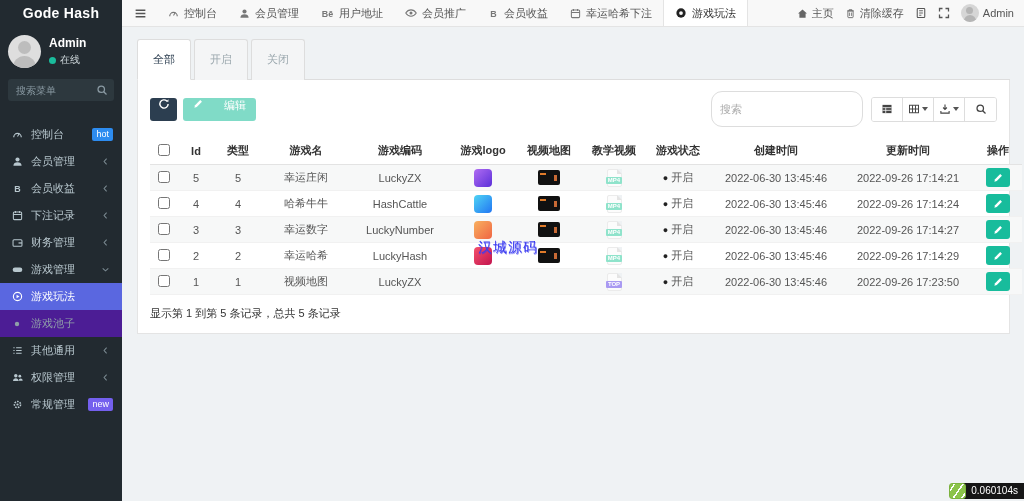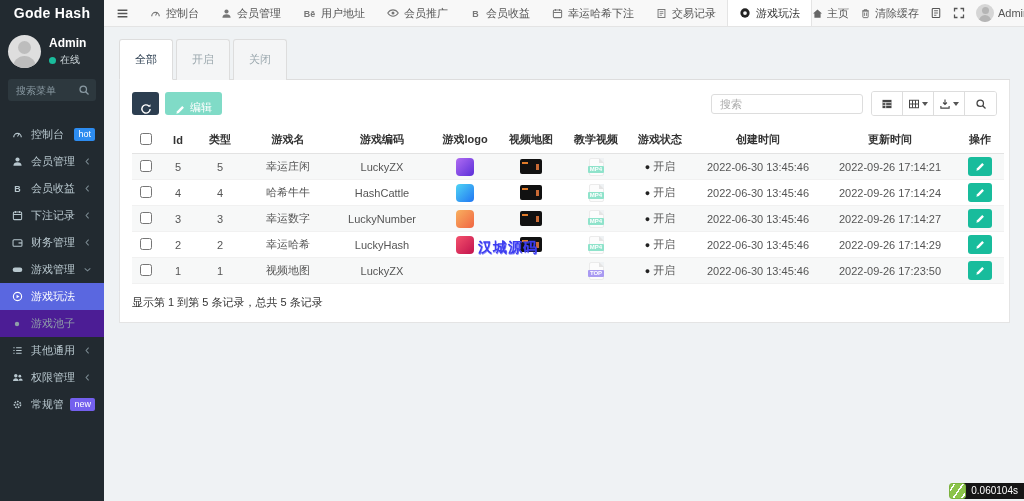--- a/index.html
+++ b/index.html
@@ -1,21 +1,21 @@
 <!DOCTYPE html>
 <html><head>
 <meta charset="utf-8">
 <style>
   *{margin:0;padding:0;box-sizing:border-box}
   html,body{width:1024px;height:501px;overflow:hidden}
   body{font-family:"Liberation Sans","DejaVu Sans",sans-serif;font-size:12px;color:#555}
   #app{width:1024px;height:501px;display:flex;background:#eff2f4;position:relative;overflow:hidden}
 
   
-  .sidebar{width:104px;flex-shrink:0;background:#222a30;color:#b8c7ce;display:flex;flex-direction:column;font-size:11px}
+  .sidebar{width:122px;flex-shrink:0;background:#222a30;color:#b8c7ce;display:flex;flex-direction:column;font-size:11px}
   .logo{height:27px;line-height:27px;text-align:center;color:#fff;font-size:14px;font-weight:bold;letter-spacing:.3px}
   .userpanel{display:flex;align-items:center;gap:8px;padding:8px 8px 6px 8px}
   .avatar{width:33px;height:33px;border-radius:50%;background:#dedede;position:relative;overflow:hidden;flex-shrink:0}
   .avatar::before{content:"";position:absolute;width:13px;height:13px;border-radius:50%;background:#bdbdbd;left:10px;top:6px}
   .avatar::after{content:"";position:absolute;width:23px;height:13px;border-radius:12px 12px 0 0;background:#bdbdbd;left:5px;top:21px}
   .uname{color:#fff;font-weight:bold;font-size:12px;margin-bottom:3px}
   .ustatus{font-size:10px;color:#cfd8dc;display:flex;align-items:center;gap:4px}
   .odot{width:7px;height:7px;background:#1abc9c;border-radius:50%}
   .msearch{margin:5px 8px 20px;position:relative}
   .msearch input{width:100%;height:22px;background:#2d383e;border:none;border-radius:3px;color:#cfd8dc;font-size:10px;padding:0 22px 0 8px;outline:none}
@@ -46,25 +46,25 @@
   .avatar-sm::before{content:"";position:absolute;width:7px;height:7px;border-radius:50%;background:#b5b5b5;left:5.5px;top:3px}
   .avatar-sm::after{content:"";position:absolute;width:12px;height:7px;border-radius:6px 6px 0 0;background:#b5b5b5;left:3px;top:11px}
 
   
   .content{flex:1;padding:12px 14px 0 15px;position:relative;min-height:0}
   .tabstrip{display:flex;border-bottom:1px solid #ddd}
   .ptab{font-size:11px;padding:12px 15px;border:1px solid #ddd;border-bottom:none;margin-right:3px;border-radius:3px 3px 0 0;color:#9aa7ad;background:#f4f5f6;cursor:pointer;margin-bottom:-1px}
   .ptab.active{background:#fff;color:#2c3e50;border-bottom:1px solid #fff}
   .card{background:#fff;border:1px solid #e4e4e4;border-top:none;padding:11px 12px 12px}
   .toolbar{display:flex;align-items:center;margin-bottom:10px}
-  .btn{display:inline-flex;align-items:flex-end;justify-content:center;border:none;border-radius:3px;cursor:pointer;font-size:11px;gap:4px}
+  .btn{display:inline-flex;align-items:flex-start;justify-content:center;border:none;border-radius:3px;cursor:pointer;font-size:11px;gap:20px}
   .btn-refresh{width:27px;height:23px;background:#2c3e50;color:#fff}
   .btn-edit{height:23px;background:#80dbc7;color:#fff;padding:0 10px}
   .toolbar-right{margin-left:auto;display:flex;align-items:center}
-  .searchbox input{width:152px;height:20px;border:1px solid #ddd;border-radius:3px;font-size:11px;padding:0 8px;color:#555;outline:none}
+  .searchbox input{width:152px;height:36px;border:1px solid #ddd;border-radius:11px;font-size:11px;padding:0 8px;color:#555;outline:none}
   .searchbox input::placeholder{color:#aaa}
   .bgroup{display:flex;margin-left:8px;border:1px solid #ddd;border-radius:3px;overflow:hidden;background:#fff}
   .gbtn{width:31px;height:23px;background:#fff;display:flex;align-items:center;justify-content:center;border-right:1px solid #ddd;color:#444;cursor:pointer;gap:2px}
   .gbtn:last-child{border-right:none}
   .caret{width:0;height:0;border-left:3px solid transparent;border-right:3px solid transparent;border-top:4px solid #555}
 
   
   table{width:100%;border-collapse:collapse;table-layout:fixed;font-size:11px}
   th{font-weight:bold;color:#333;padding:6px 2px;border-bottom:1px solid #e3e3e3;text-align:center;white-space:nowrap;overflow:hidden}
   td{padding:3px 2px;text-align:center;color:#555;border-bottom:1px solid #f1f1f1;height:25px;vertical-align:middle;white-space:nowrap;overflow:hidden}
@@ -76,21 +76,21 @@
   .vthumb i.a{width:6px;height:2px;left:2px;top:3px}
   .vthumb i.b{width:3px;height:6px;right:3px;top:5px;background:#c96a35}
   .ficon{width:15px;height:18px;background:#fcfcfc;border:1px solid #ebebeb;border-radius:2px;margin:0 auto;position:relative;display:flex;align-items:flex-end;justify-content:center}
   .ficon::before{content:"";position:absolute;right:-1px;top:-1px;border-style:solid;border-width:0 5px 5px 0;border-color:transparent #eff2f4 #e4e4e4 transparent}
   .flabel{font-size:6px;color:#fff;border-radius:1px;padding:0 2px;margin-bottom:2px;font-weight:bold;line-height:7px}
   .sdot{color:#222;font-size:9px;margin-right:3px}
   .btn-op{width:24px;height:19px;background:#18bc9c;border-radius:3px;color:#fff;display:inline-flex;align-items:center;justify-content:center;cursor:pointer;border:none}
   .summary{font-size:11px;color:#333;margin-top:11px}
 
   
-  .watermark{position:absolute;left:478px;top:239px;font-size:14px;font-weight:bold;z-index:6;letter-spacing:1px;text-shadow:0.5px 0.5px 0 rgba(60,60,240,.6)}
+  .watermark{position:absolute;left:478px;top:239px;font-size:14px;font-weight:normal;z-index:6;letter-spacing:1px;text-shadow:0.5px 0.5px 0 rgba(60,60,240,.6)}
   .timer{position:absolute;right:0;bottom:2px;display:flex;align-items:center;z-index:9}
   .tico{width:17px;height:16px;border-radius:3px;background:repeating-linear-gradient(125deg,#8bc34a 0 3px,#fff 3px 4.5px,#8bc34a 4.5px 7px);border:1px solid #7cb23e;margin-right:-3px;z-index:2}
   .tlabel{background:#161616;color:#fff;font-size:10px;padding:2px 6px 2px 8px;line-height:12px}
   .icon{display:inline-flex}
   svg{display:block}
 </style>
 </head>
 <body>
 
 <div id="app">
@@ -305,29 +305,20 @@
             <span>会员收益</span>
           </div>
           <div class="ntab">
             <span class="icon">
               <svg width="11" height="11" viewBox="0 0 16 16">
                 <rect x="2" y="3" width="12" height="11" rx="1.5" fill="none" stroke="currentColor" stroke-width="1.5"></rect>
                 <path d="M2 6.5h12M5 1.5v3M11 1.5v3" stroke="currentColor" stroke-width="1.5"></path>
               </svg>
             </span>
             <span>幸运哈希下注</span>
-          </div>
-          <div class="ntab">
-            <span class="icon">
-              <svg width="11" height="11" viewBox="0 0 16 16">
-                <rect x="3" y="2.2" width="10" height="11.6" fill="none" stroke="currentColor" stroke-width="1.4"></rect>
-                <path d="M5.3 5.3h5.4M5.3 7.9h5.4M5.3 10.5h3.2" stroke="currentColor" stroke-width="1.2"></path>
-              </svg>
-            </span>
-            <span>交易记录</span>
           </div>
           <div class="ntab active">
             <span class="icon">
               <svg width="12" height="12" viewBox="0 0 16 16">
                 <circle cx="8" cy="8" r="6.2" fill="currentColor"></circle>
                 <circle cx="8" cy="8" r="2.5" fill="#f8f8f8"></circle>
               </svg>
             </span>
             <span>游戏玩法</span>
           </div>

